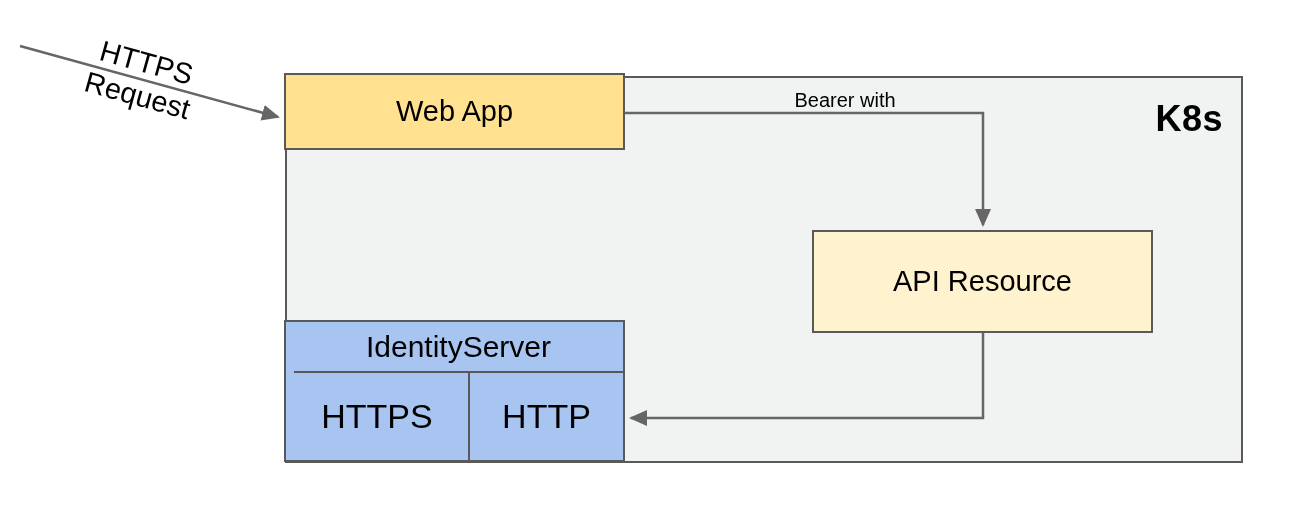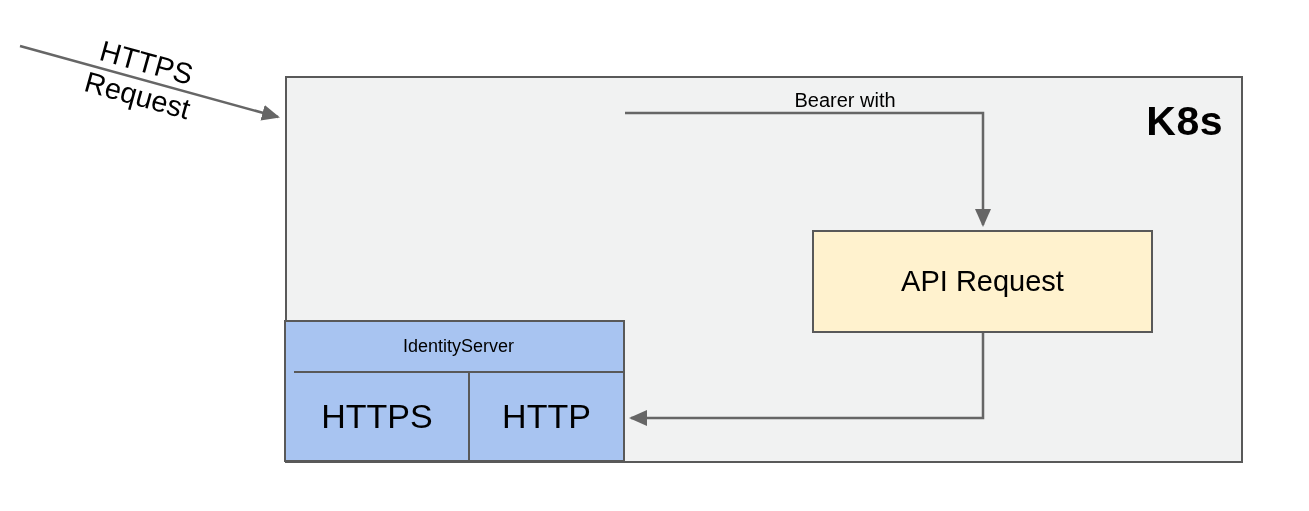--- a/index.html
+++ b/index.html
@@ -3,27 +3,27 @@
 <meta charset="utf-8">
 <style>
   html,body{margin:0;padding:0;background:#ffffff;}
   body{font-family:"Liberation Sans", sans-serif; color:var(--text-color,#000);}
   .canvas{position:relative;width:1309px;height:511px;background:#fff;overflow:hidden;}
 
   .box{position:absolute;box-sizing:border-box;border:2px solid var(--container-border,#595959);}
   .node-label{display:flex;align-items:center;justify-content:center;width:100%;height:100%;}
 
   .k8s-container{left:285px;top:76px;width:958px;height:387px;background:var(--container-fill,#F1F2F2);}
-  .k8s-title{position:absolute;top:20px;right:18px;font-size:41px;font-weight:700;letter-spacing:0.5px;}
+  .k8s-title{position:absolute;top:20px;right:18px;font-size:36px;font-weight:700;letter-spacing:0.5px;}
 
   .web-app{left:284px;top:73px;width:341px;height:77px;background:var(--web-app-fill,#FFE18F);font-size:29px;}
   .api-resource{left:812px;top:230px;width:341px;height:103px;background:var(--api-resource-fill,#FFF2CE);font-size:29px;}
 
   .identity{left:284px;top:320px;width:341px;height:142px;background:var(--identity-fill,#A8C4F1);display:flex;flex-direction:column;}
-  .identity-header{height:49px;border-bottom:2px solid var(--container-border,#595959);display:flex;align-items:center;justify-content:center;font-size:18px;margin-left:8px;}
+  .identity-header{height:49px;border-bottom:2px solid var(--container-border,#595959);display:flex;align-items:center;justify-content:center;font-size:30px;margin-left:8px;}
   .identity-cells{flex:1;display:flex;}
   .identity-cell{display:flex;align-items:center;justify-content:center;font-size:34px;}
   .cell-https{width:182px;border-right:2px solid var(--container-border,#595959);}
   .cell-http{flex:1;}
 
   svg.arrows{position:absolute;left:0;top:0;width:1309px;height:511px;pointer-events:none;}
   svg.arrows path.edge{fill:none;stroke:var(--arrow-color,#666666);stroke-width:2.5px;}
   svg.arrows path.head{fill:var(--arrow-color,#666666);stroke:none;}
 
   .edge-label{position:absolute;text-align:center;font-size:20px;line-height:27px;}
@@ -34,23 +34,26 @@
 </style>
 </head>
 <body>
 
 <div class="canvas">
 
   <div class="box k8s-container">
     <div class="k8s-title">K8s</div>
   </div>
 
+  <div class="box web-app">
+    <div class="node-label">Web App</div>
+  </div>
 
   <div class="box api-resource">
-    <div class="node-label">API Request</div>
+    <div class="node-label">API Resource</div>
   </div>
 
   <div class="box identity">
     <div class="identity-header">IdentityServer</div>
     <div class="identity-cells">
       <div class="identity-cell cell-https">HTTPS</div>
       <div class="identity-cell cell-http">HTTP</div>
     </div>
   </div>
 

